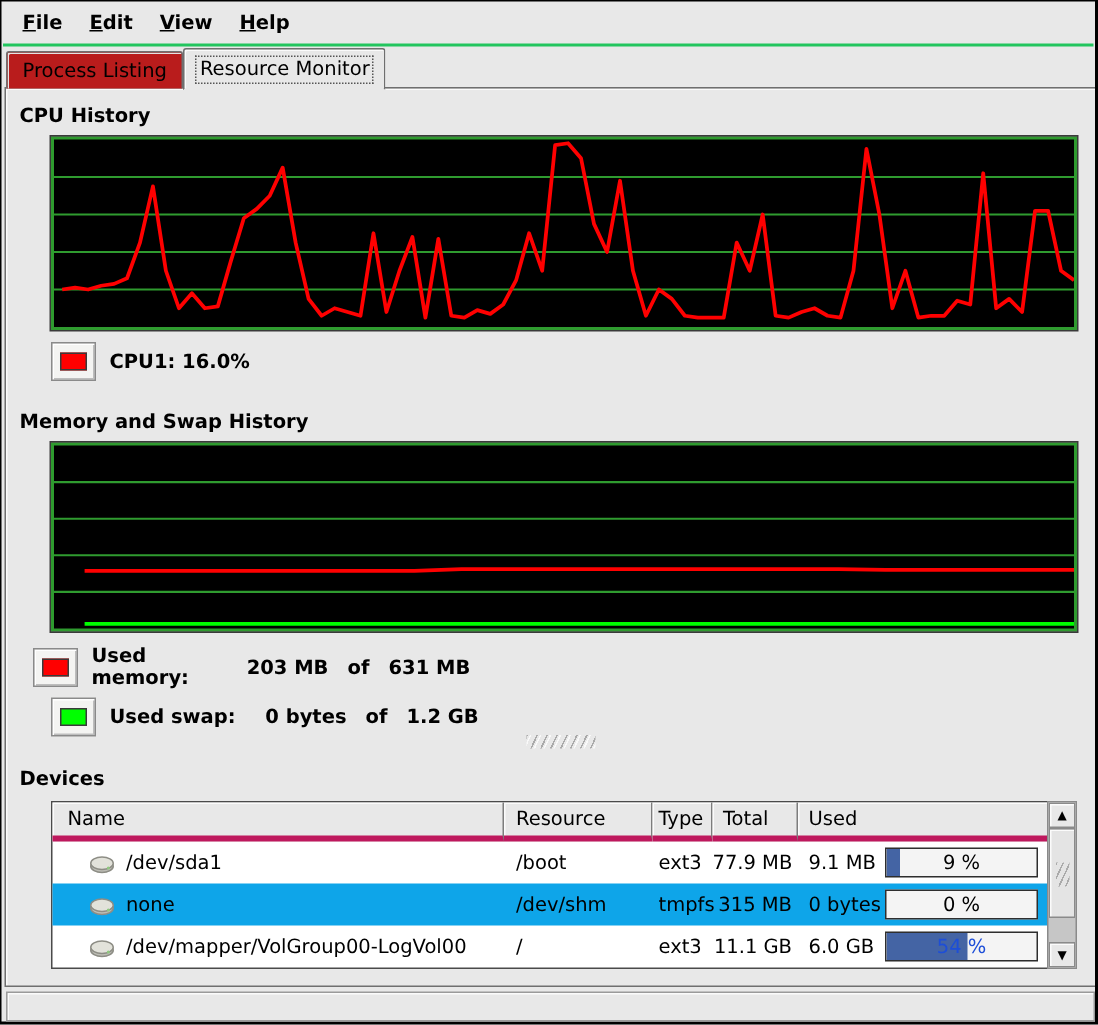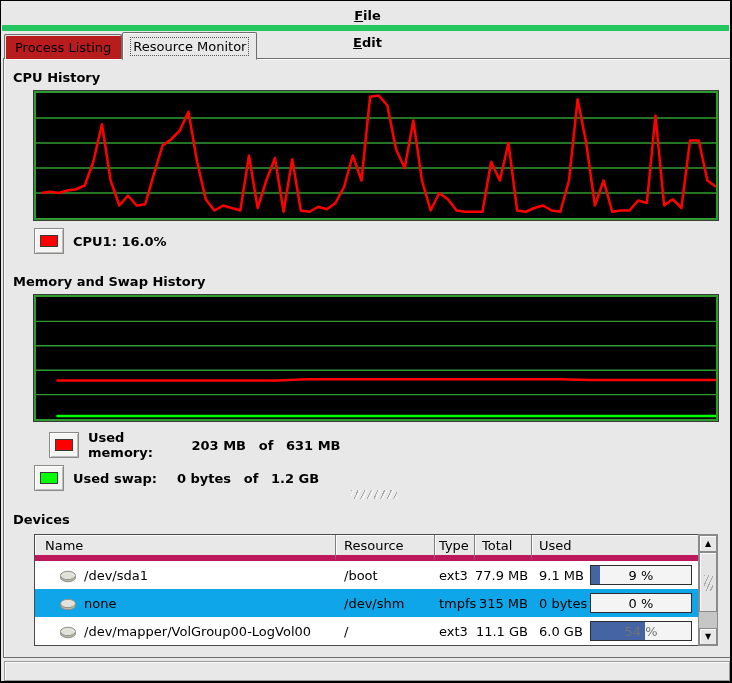--- a/index.html
+++ b/index.html
@@ -8,23 +8,22 @@
     font-family:"DejaVu Sans","Liberation Sans",sans-serif;
     font-size:13px; color:#000;
     background:#e8e8e8;
     position:relative;
     border:1px solid #000;
     border-bottom-width:2px; border-right-width:2px;
   }
   
   .menubar {
     position:absolute; left:1px; top:1px; right:1px; height:29px;
-    background:#e8e8e8; display:flex; align-items:center; padding-left:4px;
-    border-bottom:6px solid #22c55e;
-    flex-direction:column;
+    background:#e8e8e8; display:flex; align-items:flex-start; padding-left:4px;
+    border-bottom:2px solid #22c55e;
   }
   .menu-item {
     padding:0 9px; height:27px; line-height:27px;
     font-weight:bold; cursor:default;
   }
   .menu-item u { text-decoration:underline; }
   
   .tabbar { position:absolute; left:3px; top:30px; height:28px; z-index:3; display:flex; align-items:flex-end; }
   .tab {
     border:1px solid #6f6f6f; border-bottom:none;
@@ -75,21 +74,21 @@
     background:repeating-linear-gradient(115deg,#9a9a9a 0 1px,transparent 1px 2px,#fdfdfd 2px 3px,transparent 3px 6px);
     opacity:.8;
   }
   
   .table {
     position:absolute; left:33px; top:533px; width:664px; height:112px;
     background:#fff; border:1px solid #4a4a4a; border-right:none;
   }
   .thead { display:grid; grid-template-columns:301px 99px 40px 57px auto; height:26px; }
   .th {
-    background:#e8e8e8; border-right:1px solid #7d7d7d; border-bottom:6px solid #be185d;
+    background:#e8e8e8; border-right:1px solid #7d7d7d; border-bottom:4px solid #be185d;
     box-shadow:inset 1px 1px 0 #fbfbfb;
     display:flex; align-items:center; padding-left:10px; overflow:hidden; white-space:nowrap;
   }
   .th:nth-child(2){ padding-left:8px; } .th:nth-child(3){ padding-left:4px; }
   .th:nth-child(4){ padding-left:7px; } .th:nth-child(5){ padding-left:7px; border-right:none; }
   .trow {
     display:grid; grid-template-columns:301px 99px 40px 57px auto; height:28px;
     align-items:center; white-space:nowrap;
   }
   .trow.alt { background:#0ea5e9; }
@@ -100,21 +99,21 @@
   .cell-used { display:flex; align-items:center; justify-content:space-between; padding-left:7px; }
   .pbar {
     position:relative; width:102px; height:20px; margin-right:6px;
     background:#f4f4f4; border:1px solid #2e2e2e; overflow:hidden;
   }
   .pb-fill { position:absolute; left:0; top:0; bottom:0; background:#4464a4; width:0; }
   .pb-label {
     position:absolute; inset:0; display:flex; align-items:center; justify-content:center;
     font-size:13px; color:#000;
   }
-  .pb-label.light { color:#737373; }
+  .pb-label.light { color:#1d4ed8; }
   
   .vscroll { position:absolute; left:697px; top:533px; width:20px; height:112px; background:#c6c6c6; border:1px solid #8a8a8a; }
   .sb-btn {
     position:absolute; left:0; width:18px; height:17px; background:#e8e8e8;
     border:1px solid #8a8a8a; box-shadow:inset 1px 1px 0 #fbfbfb;
     display:flex; align-items:center; justify-content:center; font-size:8px; color:#000;
   }
   .sb-up { top:0; } .sb-down { bottom:0; }
   .sb-thumb {
     position:absolute; left:0; top:17px; width:18px; height:60px; background:#e4e4e4;
@@ -174,21 +173,21 @@
   <svg viewBox="0 0 100 100" preserveAspectRatio="none">
       <line x1="0" x2="100" y1="80" y2="80" stroke="#2f9b2f" stroke-width="1.4" vector-effect="non-scaling-stroke"></line>
       <line x1="0" x2="100" y1="60" y2="60" stroke="#2f9b2f" stroke-width="1.4" vector-effect="non-scaling-stroke"></line>
       <line x1="0" x2="100" y1="40" y2="40" stroke="#2f9b2f" stroke-width="1.4" vector-effect="non-scaling-stroke"></line>
       <line x1="0" x2="100" y1="20" y2="20" stroke="#2f9b2f" stroke-width="1.4" vector-effect="non-scaling-stroke"></line>
       <polyline points="3.00,68.50 7.62,68.50 12.24,68.50 16.86,68.50 21.48,68.50 26.10,68.50 30.71,68.50 35.33,68.50 39.95,67.50 44.57,67.50 49.19,67.50 53.81,67.50 58.43,67.50 63.05,67.50 67.67,67.50 72.29,67.50 76.90,67.50 81.52,68.00 86.14,68.00 90.76,68.00 95.38,68.00 100.00,68.00" fill="none" stroke="#ff0000" stroke-width="2.5" stroke-linejoin="round" vector-effect="non-scaling-stroke"></polyline>
       <polyline points="3.00,97.50 7.62,97.50 12.24,97.50 16.86,97.50 21.48,97.50 26.10,97.50 30.71,97.50 35.33,97.50 39.95,97.50 44.57,97.50 49.19,97.50 53.81,97.50 58.43,97.50 63.05,97.50 67.67,97.50 72.29,97.50 76.90,97.50 81.52,97.50 86.14,97.50 90.76,97.50 95.38,97.50 100.00,97.50" fill="none" stroke="#00ff00" stroke-width="2.5" stroke-linejoin="round" vector-effect="non-scaling-stroke"></polyline>
     </svg>
 </div>
 
-<div class="legend-row" style="left:48px; top:429px;">
+<div class="legend-row" style="left:21px; top:429px;">
   <span class="swatch-box">
       <span class="swatch" style="background: rgb(255, 0, 0);"></span>
     </span>
   <span class="legend-text">
     <span class="leg-label">Used memory:</span>
     <span class="leg-used">203 MB</span>
     <span class="leg-of">of</span>
     <span class="leg-total">631 MB</span>
   </span>
 </div>

